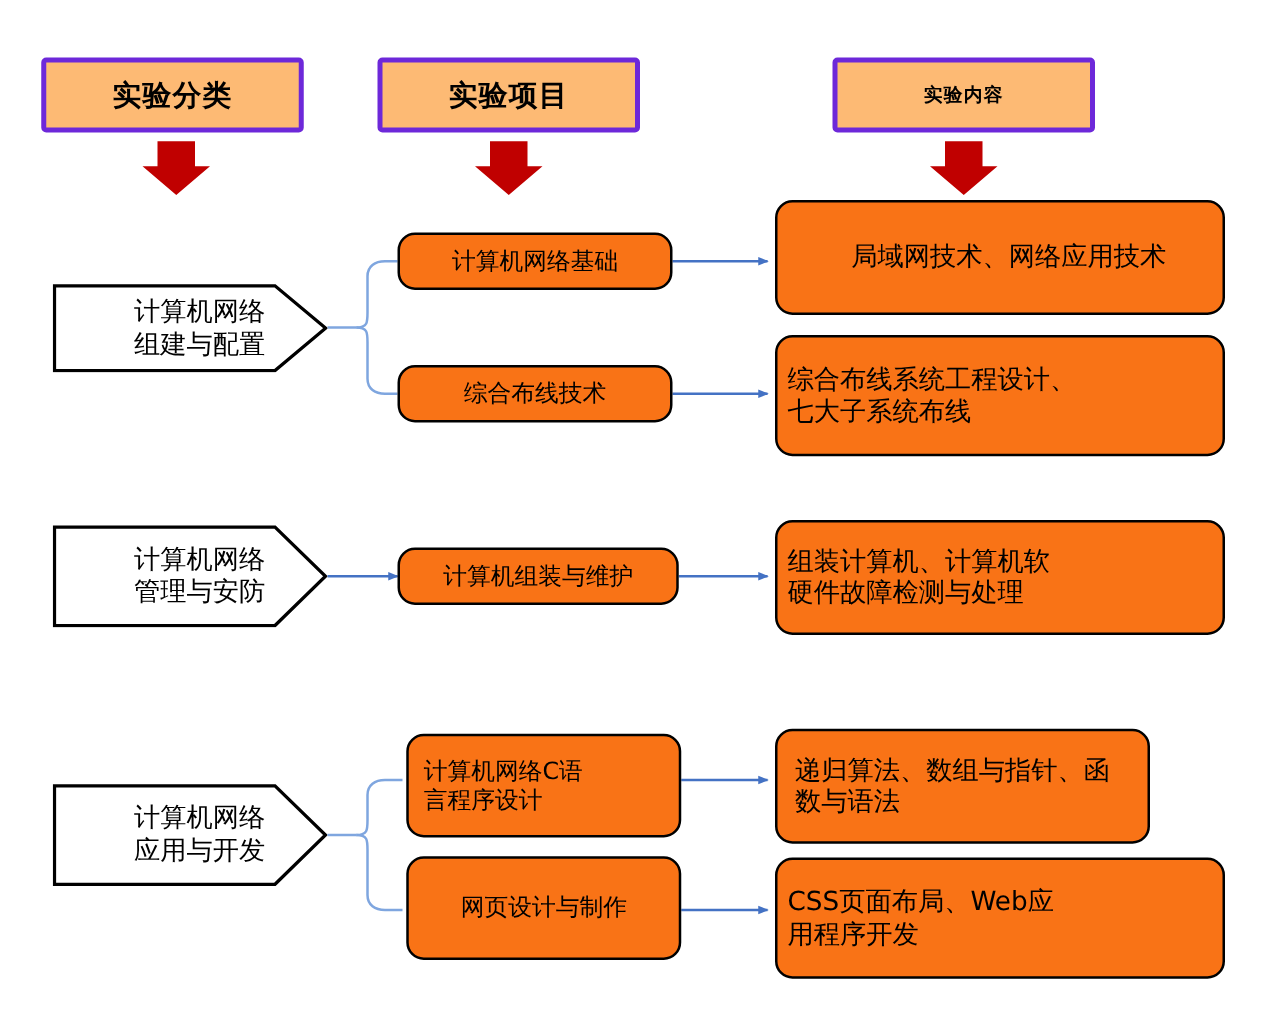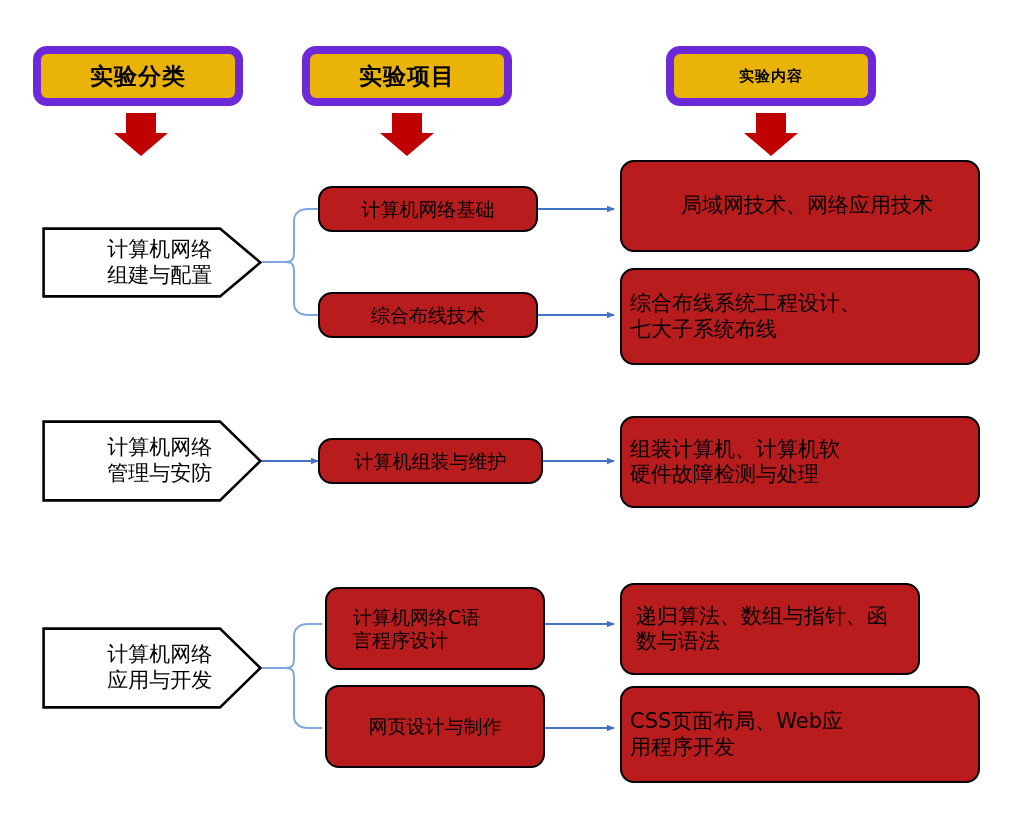--- a/index.html
+++ b/index.html
@@ -24,23 +24,23 @@
     top: 0;
     width: 1024px;
     height: 829px;
     pointer-events: none;
   }
 
   
   .header-box {
     position: absolute;
     box-sizing: border-box;
-    border: 8px solid #6d28d9;
-    border-radius: 14px;
-    background: #eab308;
+    border: 4px solid #6d28d9;
+    border-radius: 4px;
+    background: #fdba74;
     display: flex;
     align-items: center;
     justify-content: center;
     font-weight: bold;
     color: #000000;
     letter-spacing: 1px;
     z-index: 3;
   }
 
   
@@ -68,21 +68,21 @@
     white-space: pre-line;
     padding-left: 32px;
   }
 
   
   .rbox {
     position: absolute;
     box-sizing: border-box;
     border: 2.2px solid #000000;
     border-radius: 14px;
-    background: #b91c1c;
+    background: #f97316;
     display: flex;
     align-items: center;
     color: #000000;
     line-height: 1.2;
     white-space: pre-line;
     z-index: 3;
   }
   .rbox.center { justify-content: center; text-align: center; }
   .rbox.left   { justify-content: flex-start; text-align: left; }
 
@@ -188,21 +188,21 @@
   </div>
 
   <div class="cat-shape" style="left:42px; top:627px; width:220px; height:82px;">
     <svg width="220" height="82" viewBox="0 0 220 82" xmlns="http://www.w3.org/2000/svg">
       <path d="M1.6,1.6 L178,1.6 L218.4,41 L178,80.4 L1.6,80.4 Z" fill="#ffffff" stroke="#000000" stroke-width="2.6" stroke-linejoin="miter"></path>
     </svg>
     <div class="cat-label" style="font-size:21px;">计算机网络
 应用与开发</div>
   </div>
 
-  <div class="rbox left project-box" style="left:325px; top:587px; width:220px; height:83px; padding-left:26px;">
+  <div class="rbox left project-box" style="left:325px; top:587px; width:220px; height:83px; padding-left:12px;">
     <span>计算机网络C语
 言程序设计</span>
   </div>
 
   <div class="rbox center project-box" style="left:325px; top:685px; width:220px; height:83px;">
     <span>网页设计与制作</span>
   </div>
 
   <div class="rbox left content-box" style="left:620px; top:583px; width:300px; height:92px;">
     <span>递归算法、数组与指针、函

